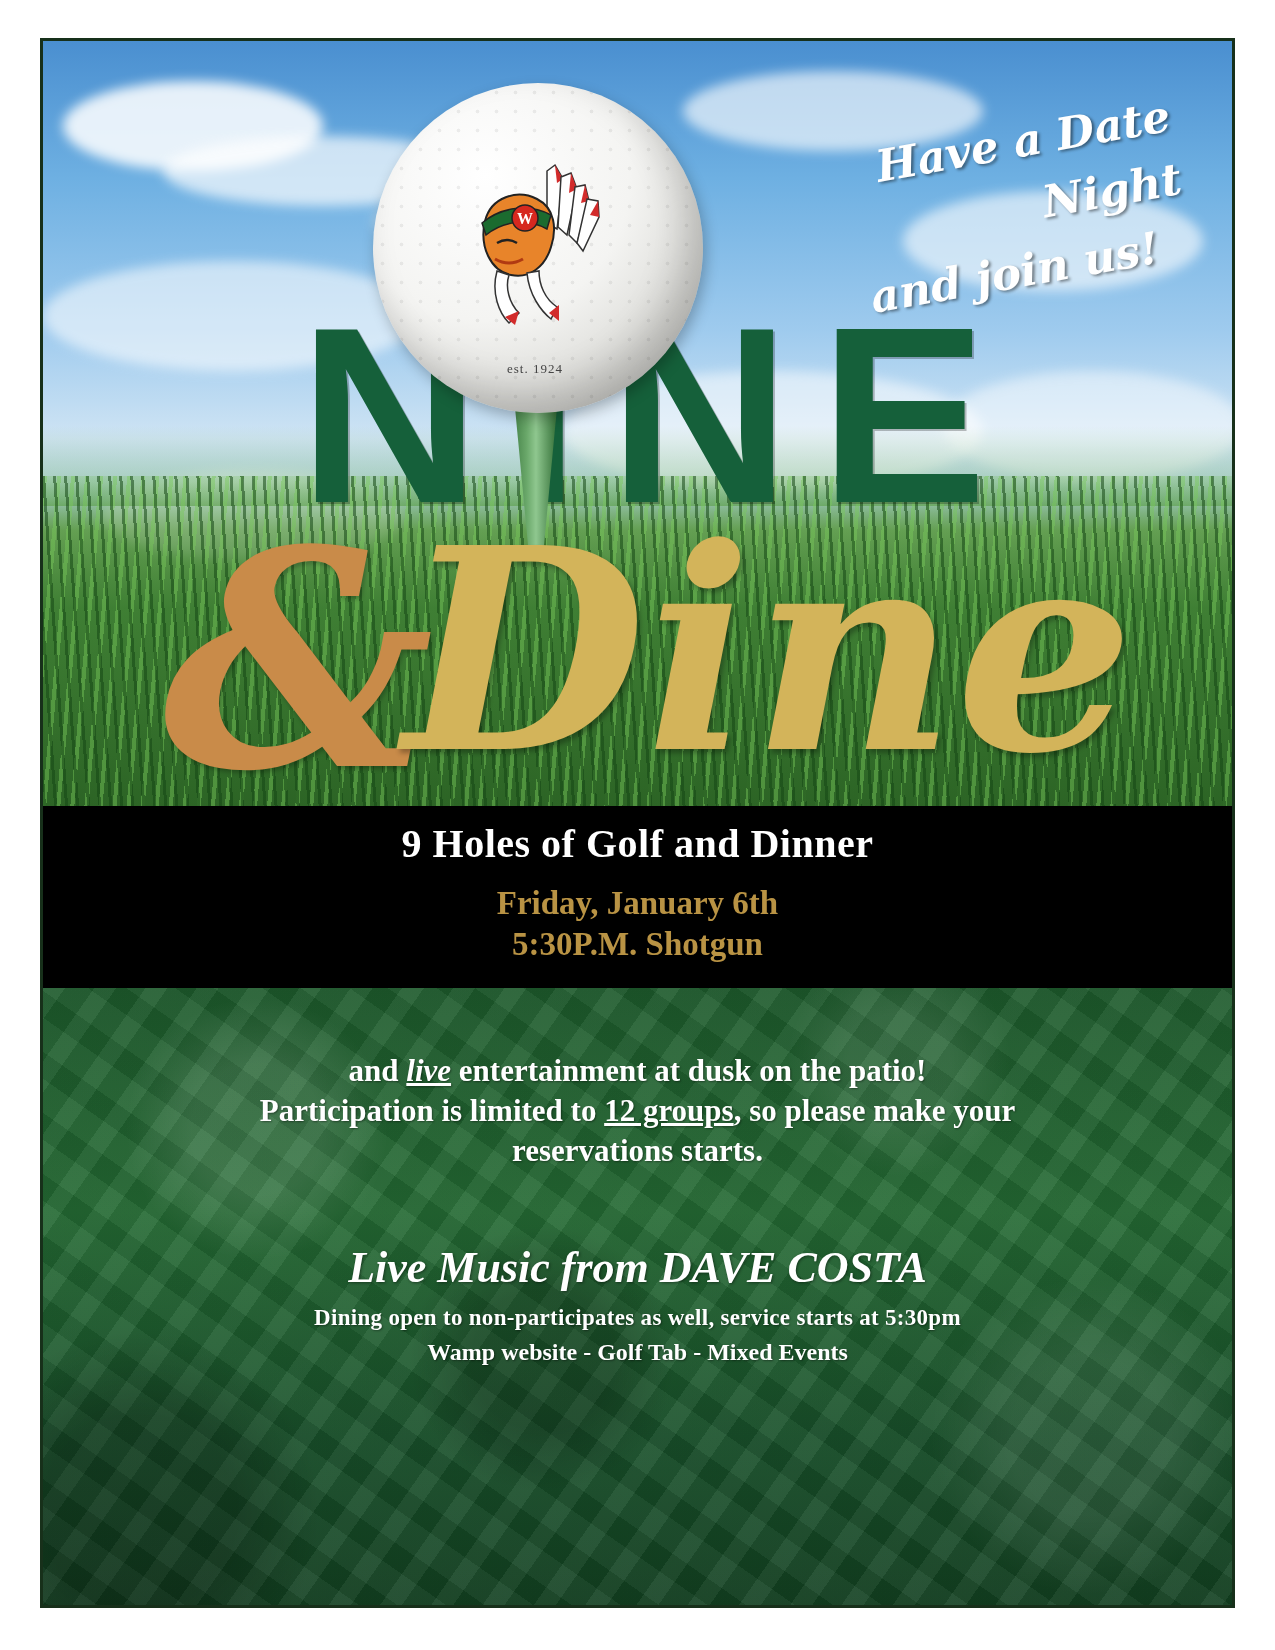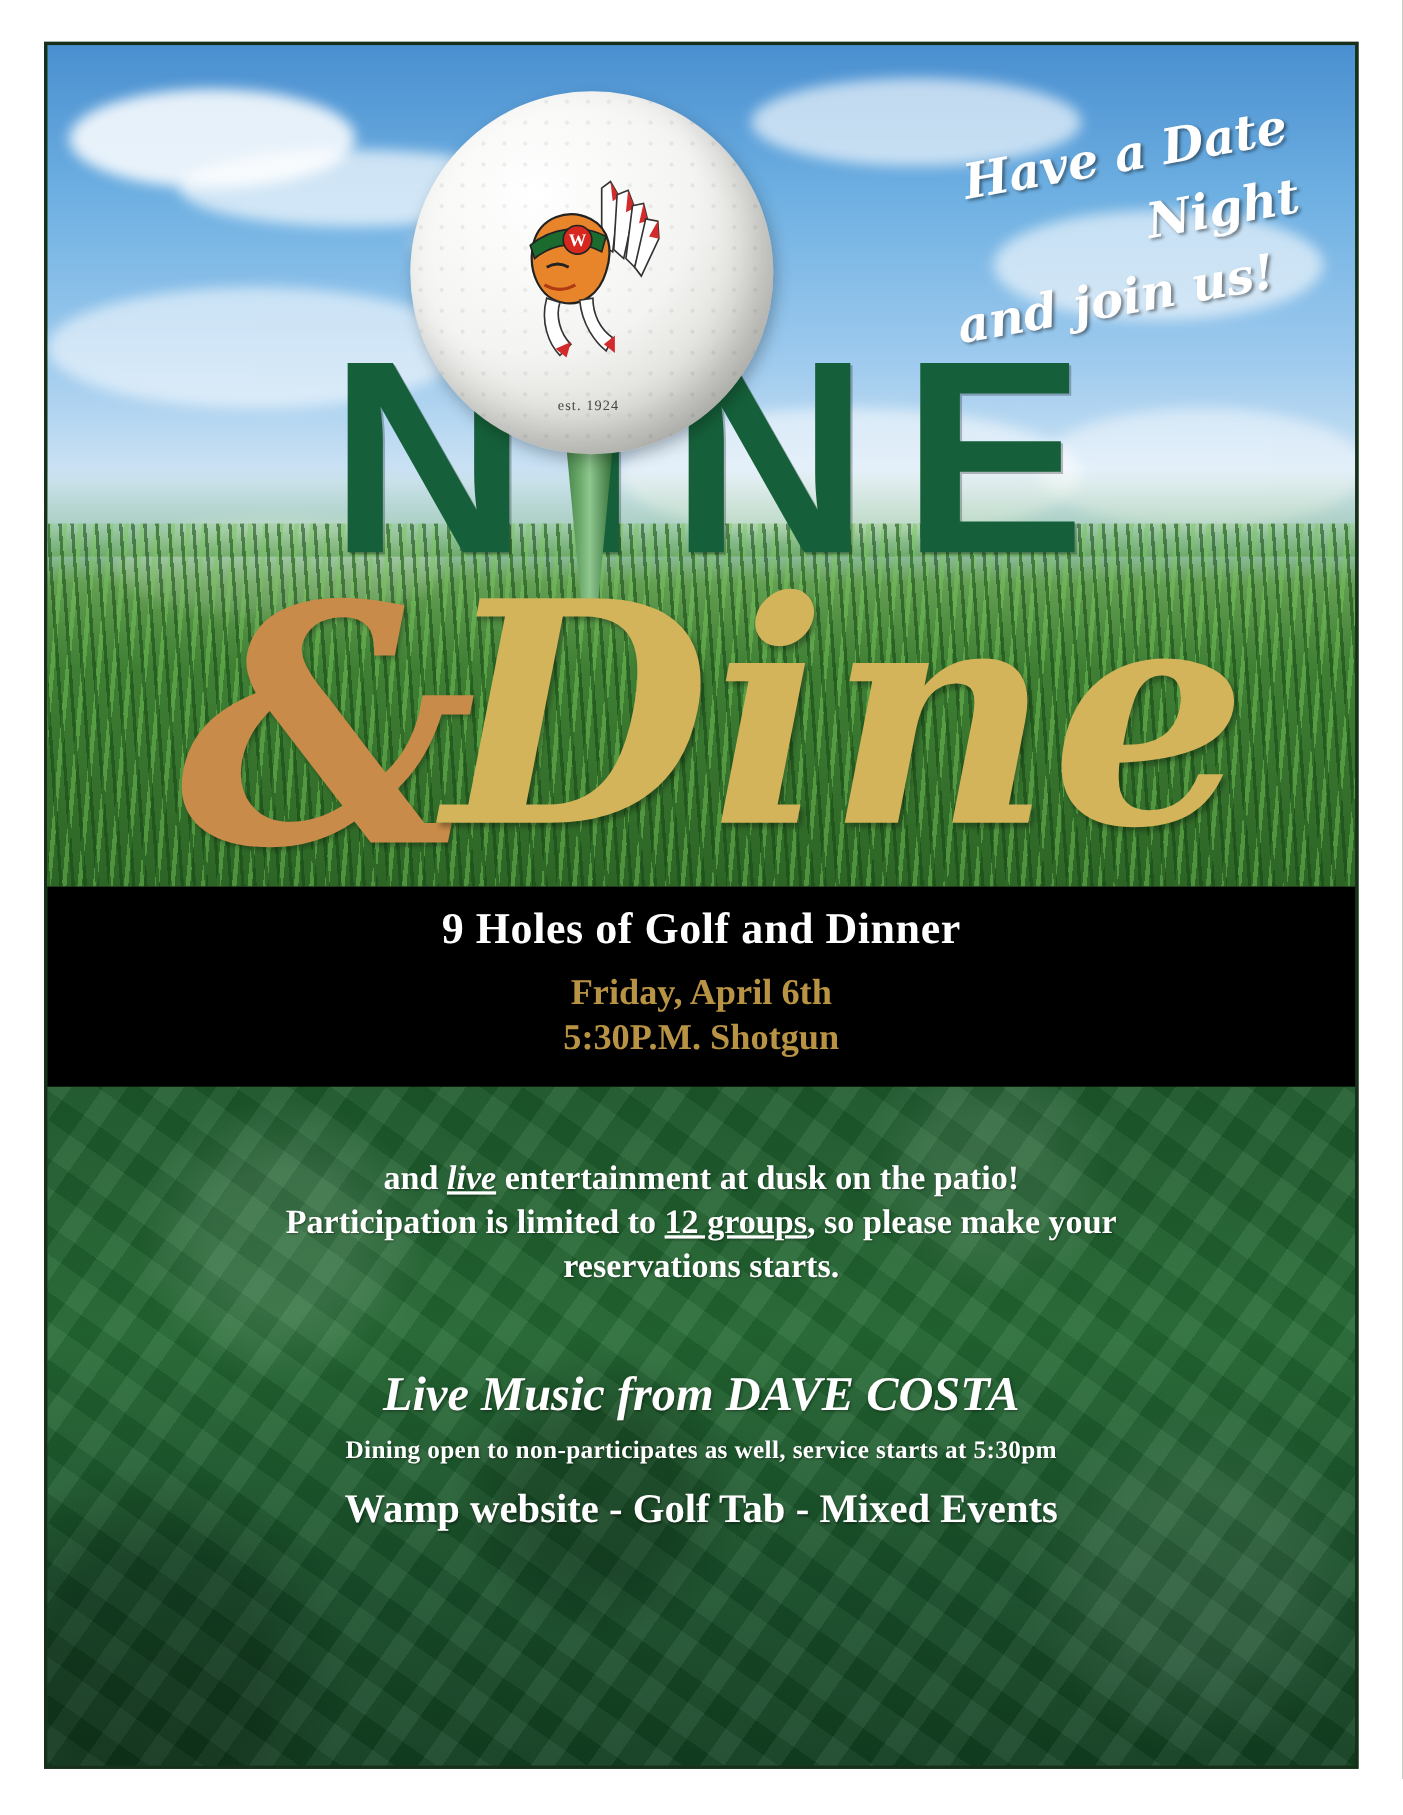--- a/index.html
+++ b/index.html
@@ -284,22 +284,22 @@
   .signup {
     font-family: "Liberation Serif", serif;
     font-weight: bold;
     font-size: 33px;
     margin-top: 58px;
     text-shadow: 1px 1px 2px rgba(0,0,0,.4);
   }
   .signup-sub {
     font-family: "Liberation Serif", serif;
     font-weight: bold;
-    font-size: 37px;
-    margin-top: 20px;
+    font-size: 24px;
+    margin-top: 8px;
     text-shadow: 1px 1px 2px rgba(0,0,0,.4);
   }
 </style>
 </head>
 <body>
 
 <div class="flyer">
 
   <div class="hero">
     <div class="cloud c1"></div>
@@ -357,21 +357,21 @@
       <span class="l2">and join us!</span>
     </div>
 
     <div class="amp">&amp;</div>
     <div class="dine">Dine</div>
   </div>
 
   <div class="band">
     <div class="title">9 Holes of Golf and Dinner</div>
     <div class="date">
-      <div>Friday, April 6th</div>
+      <div>Friday, January 6th</div>
       <div>5:30P.M. Shotgun</div>
     </div>
   </div>
 
   <div class="body-green">
     <div class="intro">
       <br>
       <span>and </span><span class="ital">live</span><span> entertainment at dusk on the patio!</span><br>
       <span>Participation is limited to </span><u>12 groups</u><span>, so please make your</span><br>
       <span>reservations starts.</span>

